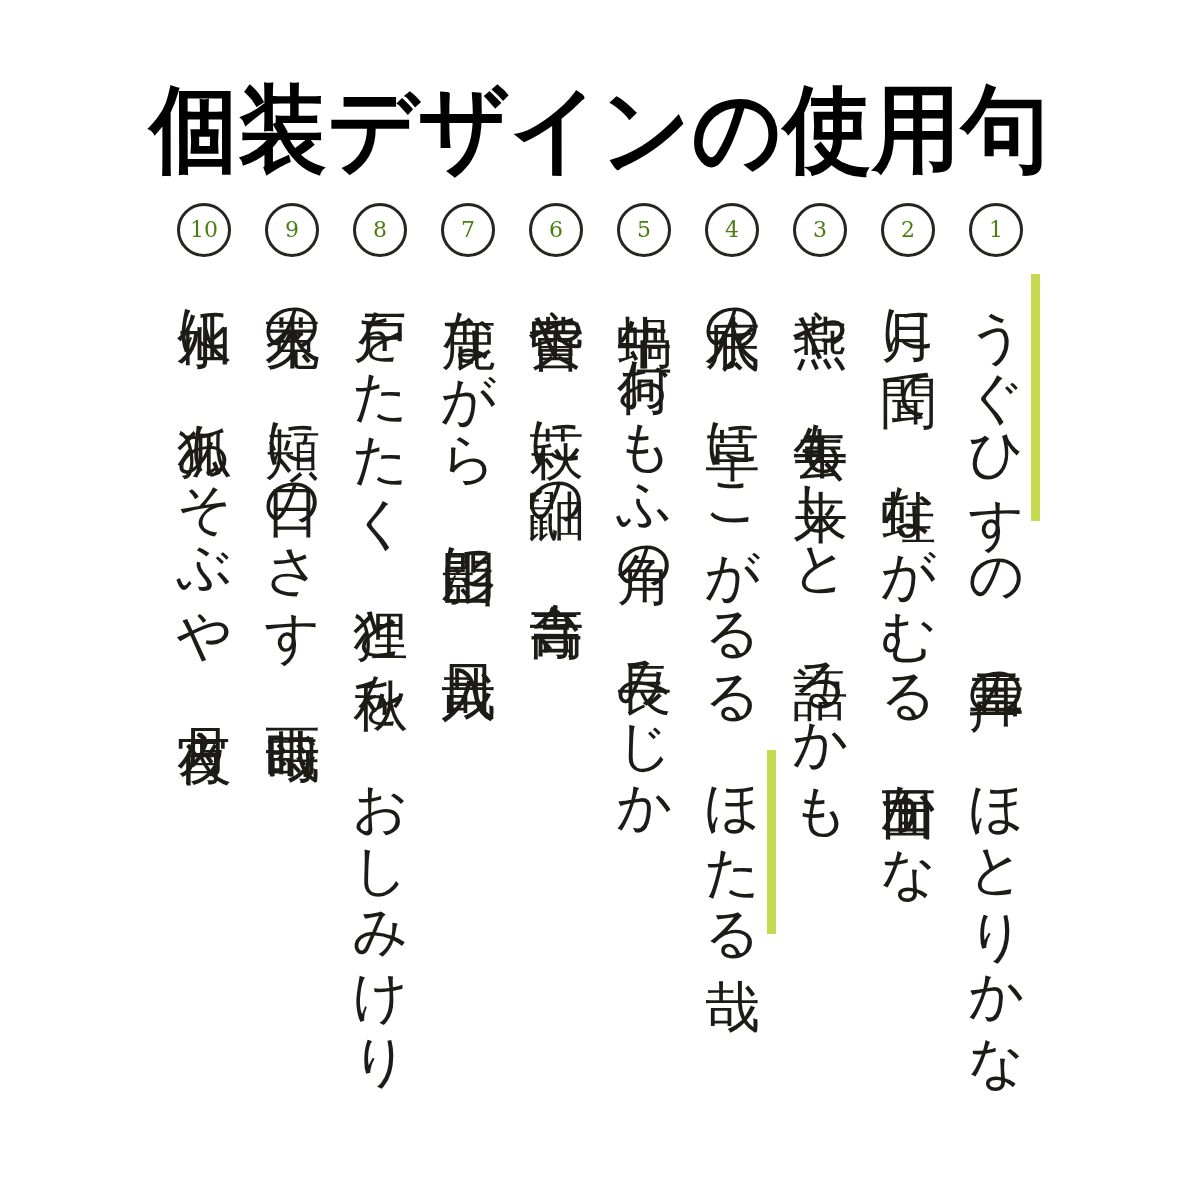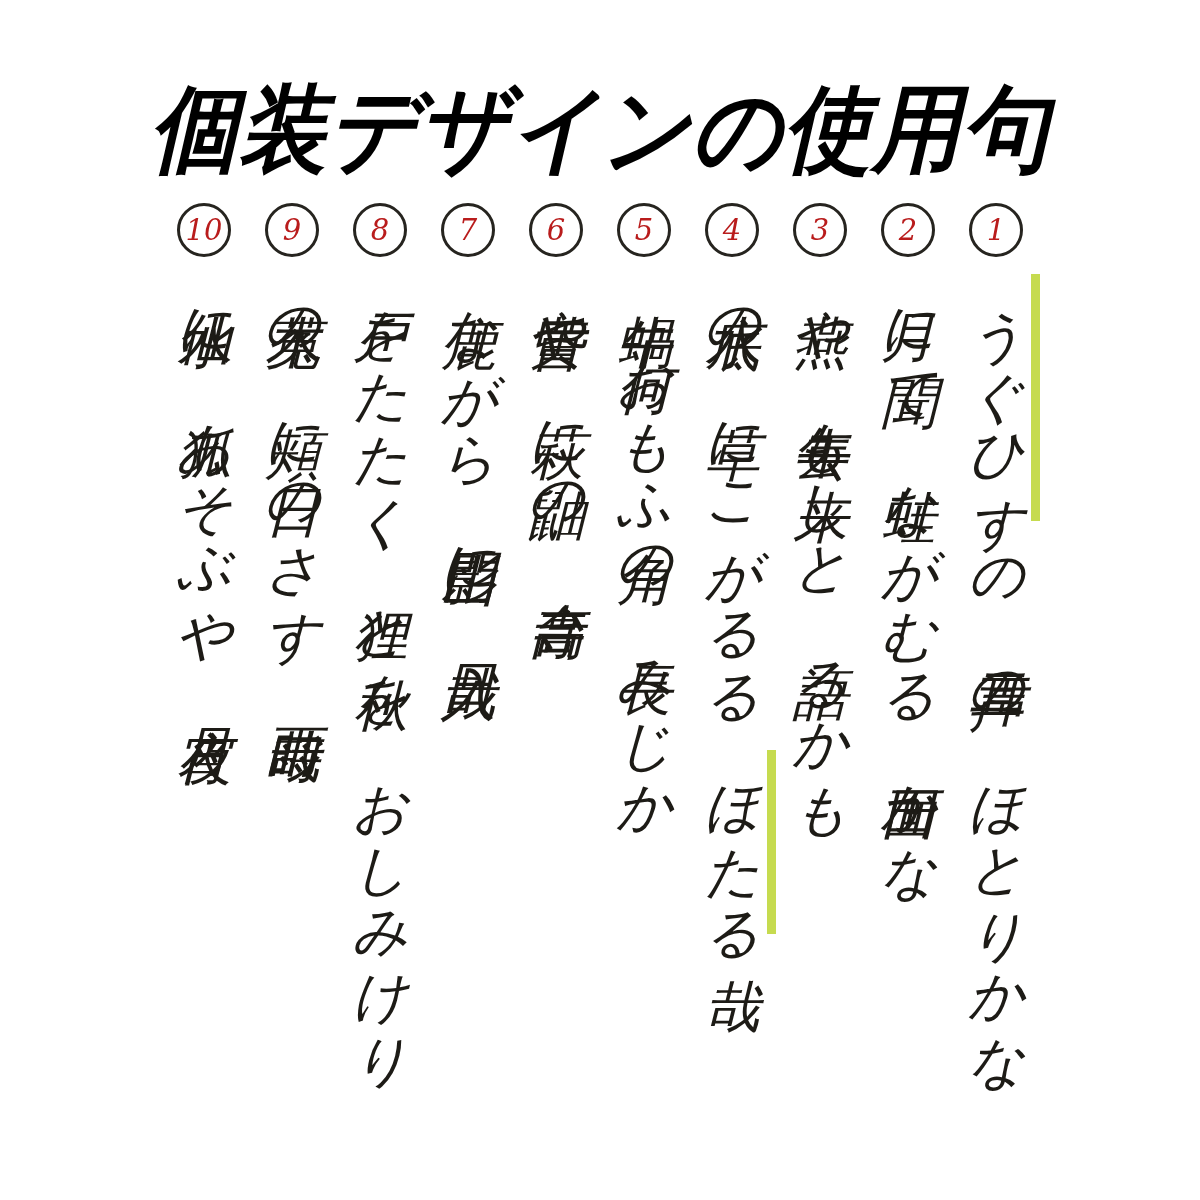--- a/index.html
+++ b/index.html
@@ -8,21 +8,20 @@
     width: 1200px;
     height: 1200px;
     background: #ffffff;
     font-family: "DejaVu Serif", serif;
     overflow: hidden;
   }
   .page {
     position: relative;
     width: 1200px;
     height: 1200px;
-    font-style: italic;
   }
   .title {
     font-family: "DejaVu Sans", sans-serif;
     font-weight: bold;
     font-size: 88px;
     line-height: 1.1;
     text-align: center;
     margin: 0;
     padding-top: 72px;
     letter-spacing: 1px;
@@ -46,22 +45,22 @@
   }
   .circle {
     width: 48px;
     height: 48px;
     border: 3px solid #26241f;
     border-radius: 50%;
     display: flex;
     align-items: center;
     justify-content: center;
     font-family: "DejaVu Serif", serif;
-    font-size: 29px;
-    color: #b91c1c;
+    font-size: 22px;
+    color: #4d7c0f;
     margin-bottom: 14px;
     flex: 0 0 auto;
   }
   .vtext {
     writing-mode: vertical-rl;
     text-orientation: upright;
     font-size: 55px;
     line-height: 1.09;
     height: 905px;
     color: var(--text-color, #1d1b16);

